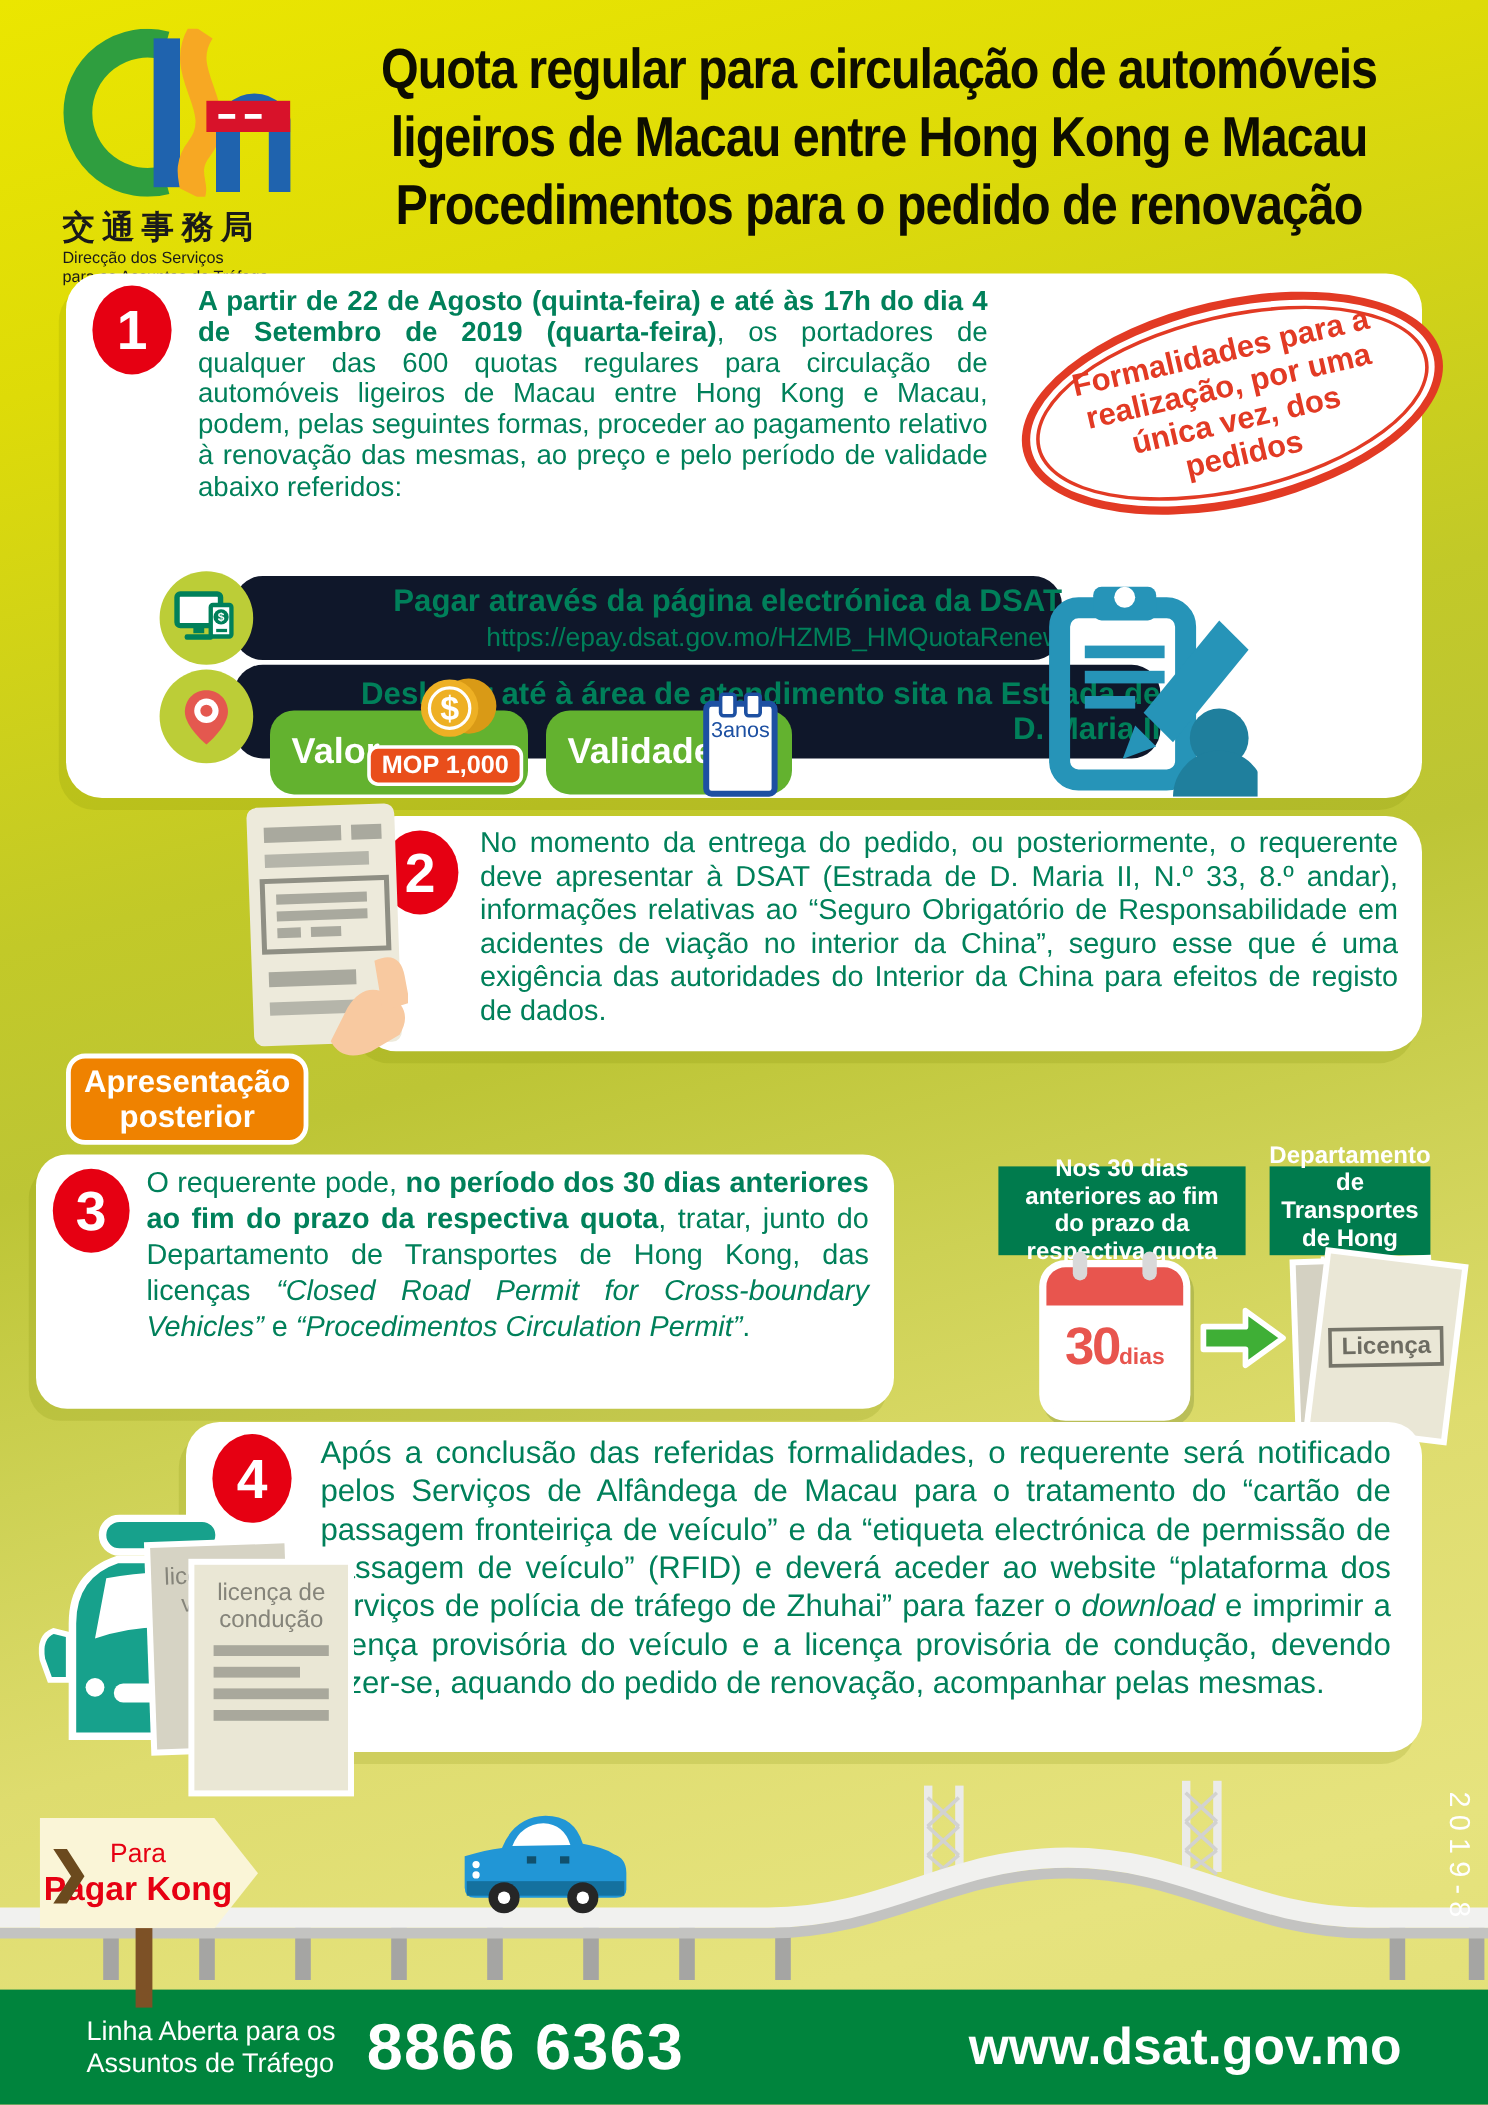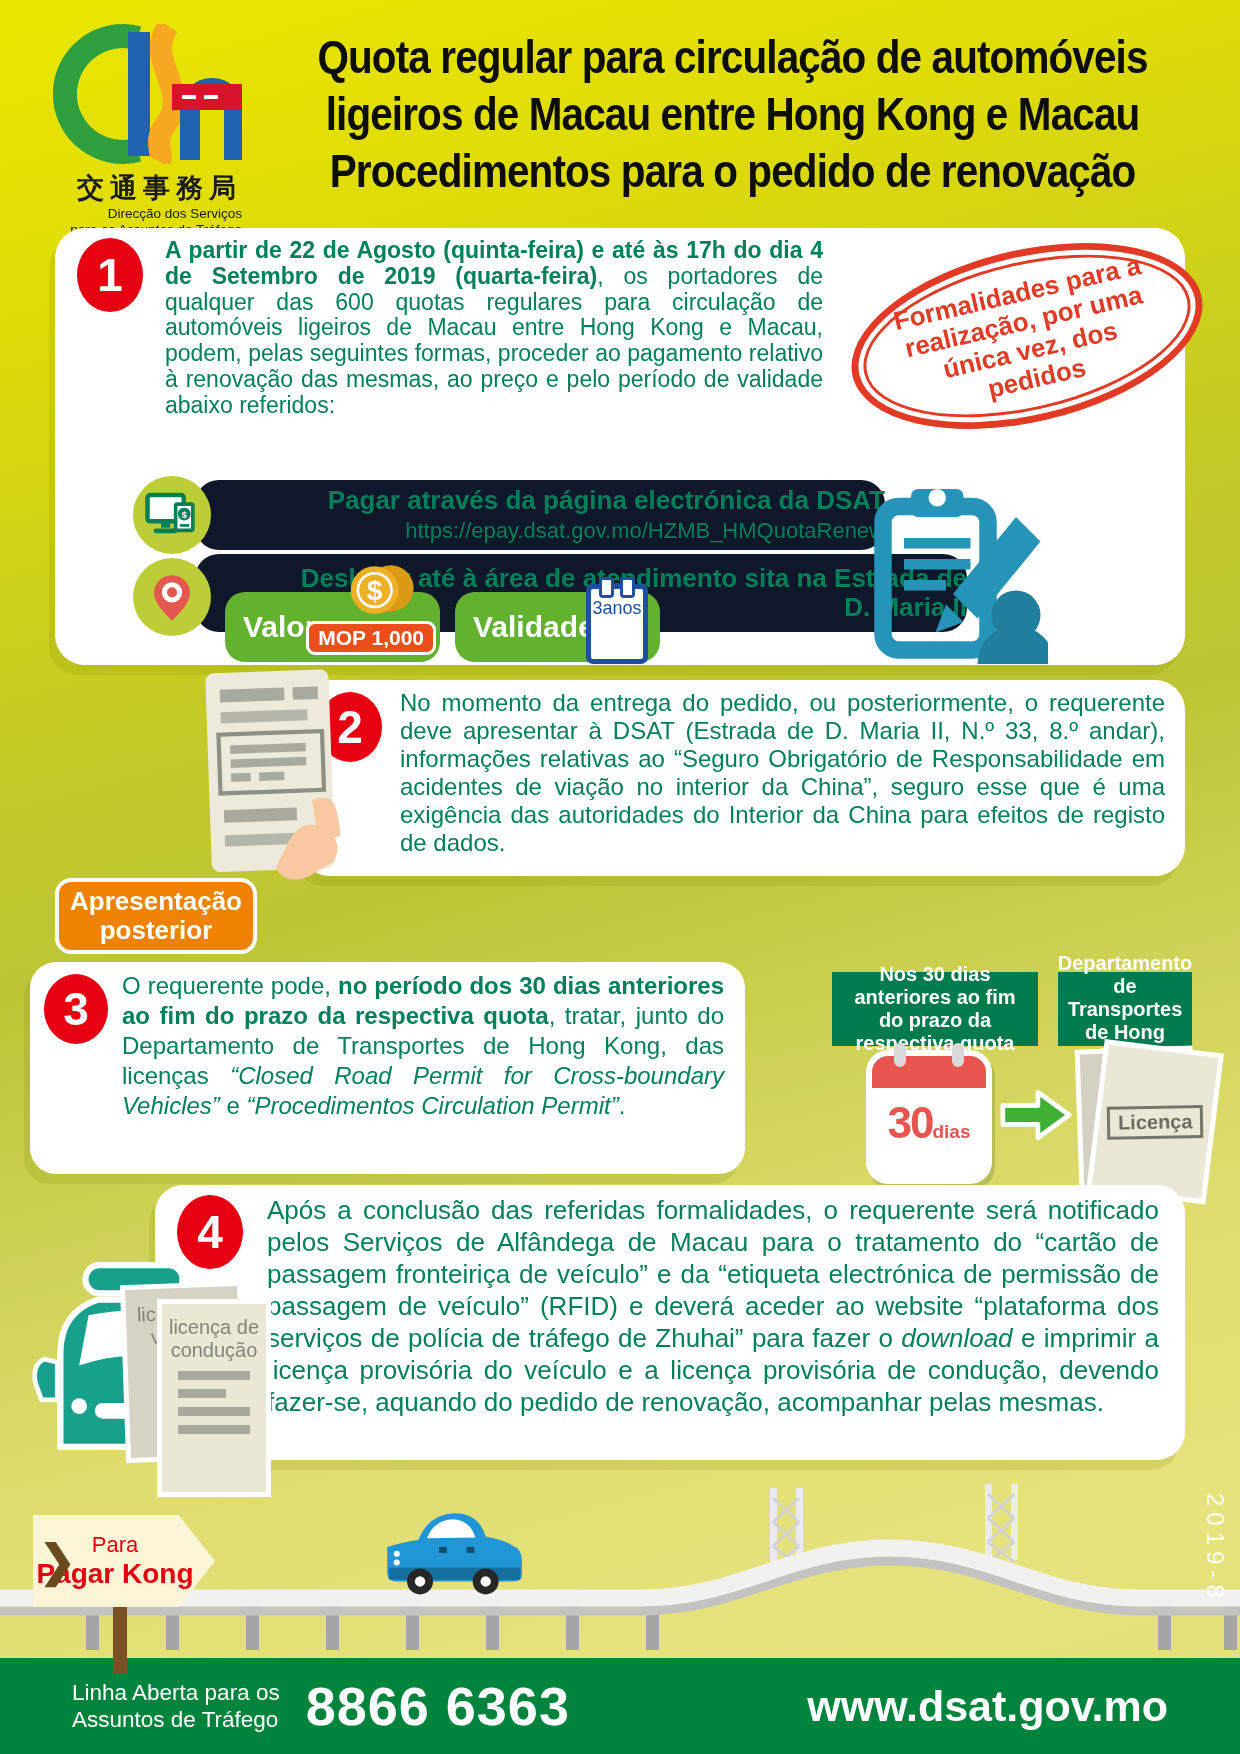--- a/index.html
+++ b/index.html
@@ -10,21 +10,21 @@
   }
   .s{position:absolute;}
   .card{position:absolute;background:#ffffff;border-radius:30px;box-shadow:-6px 10px 0 rgba(120,130,0,.16);}
   .num{position:absolute;width:66px;height:74px;border-radius:50%;background:#e60012;color:#fff;
        font-weight:bold;font-size:46px;display:flex;align-items:center;justify-content:center;}
   .para{position:absolute;color:#00805a;text-align:justify;}
   .bold{font-weight:bold;}
   .italic{font-style:italic;}
 
   
-  .logo{left:52px;top:24px;width:190px;height:196px;text-align:right;}
+  .logo{left:52px;top:24px;width:190px;height:196px;text-align:left;}
   .logo-cn{font-size:27px;letter-spacing:6px;color:#1a1a1a;font-weight:bold;margin-top:2px;}
   .logo-sub{font-size:13.5px;color:#1a1a1a;line-height:1.15;}
   .titlebox{left:245px;top:28px;width:975px;text-align:center;color:#0d0d00;}
   .title-line{font-size:47px;font-weight:bold;line-height:57px;white-space:nowrap;
               transform:scaleX(.86);transform-origin:50% 50%;letter-spacing:-1px;}
 
   
   #card1{left:55px;top:228px;width:1130px;height:437px;}
   #p1{left:110px;top:10px;width:658px;font-size:23px;line-height:25.8px;}
   .stamp{left:848px;top:250px;width:358px;height:172px;transform:rotate(-13deg);
@@ -85,21 +85,21 @@
                box-shadow:0 0 0 5px #fff;display:flex;align-items:center;justify-content:center;}
   .lic-stamp{border:3px solid #76756a;color:#6d6c62;font-weight:bold;font-size:20px;padding:2px 8px;transform:rotate(-8deg);}
 
   
   #card4{left:155px;top:1185px;width:1030px;height:275px;border-radius:28px;}
   #p4{left:112px;top:9px;width:892px;font-size:26px;line-height:32px;}
   #tealcar{left:28px;top:1262px;width:212px;height:188px;z-index:2;}
   .cardoc{position:absolute;color:#85847a;font-size:20px;line-height:1.15;text-align:center;box-sizing:border-box;z-index:3;}
   #cardoc-back{left:128px;top:1288px;width:112px;height:168px;background:#d6d3c4;box-shadow:0 0 0 5px #fff;
                transform:rotate(-2deg);overflow:hidden;padding-top:14px;}
-  #cardoc-front{left:162px;top:1304px;width:104px;height:188px;background:#eae7d5;box-shadow:0 0 0 5px #fff;padding-top:12px;}
+  #cardoc-front{left:162px;top:1304px;width:128px;height:188px;background:#eae7d5;box-shadow:0 0 0 5px #fff;padding-top:12px;}
   .doc-bars span{display:block;height:9px;background:#a9a89c;margin:9px 16px 0 16px;}
   .doc-bars span:nth-child(2){margin-right:40px;}
 
   
   #bridge{left:0;top:1470px;width:1240px;height:190px;}
   #signpost{left:33px;top:1515px;width:185px;height:150px;z-index:2;}
   .sign-face{position:absolute;left:0;top:0;width:182px;height:92px;background:#faf5d7;
              clip-path:polygon(0 0,80% 0,100% 50%,80% 100%,0 100%);display:flex;flex-direction:column;
              align-items:center;justify-content:center;}
   .sign-chev{position:absolute;left:6px;top:24px;width:26px;height:44px;color:#6b4a1e;font-size:44px;font-weight:bold;line-height:44px;}

